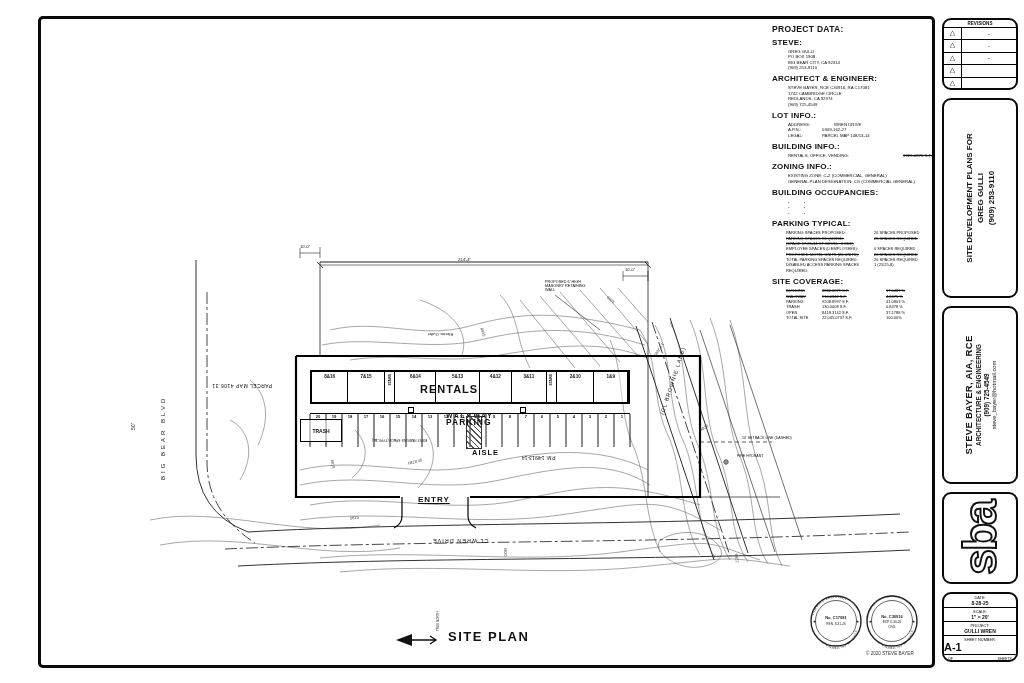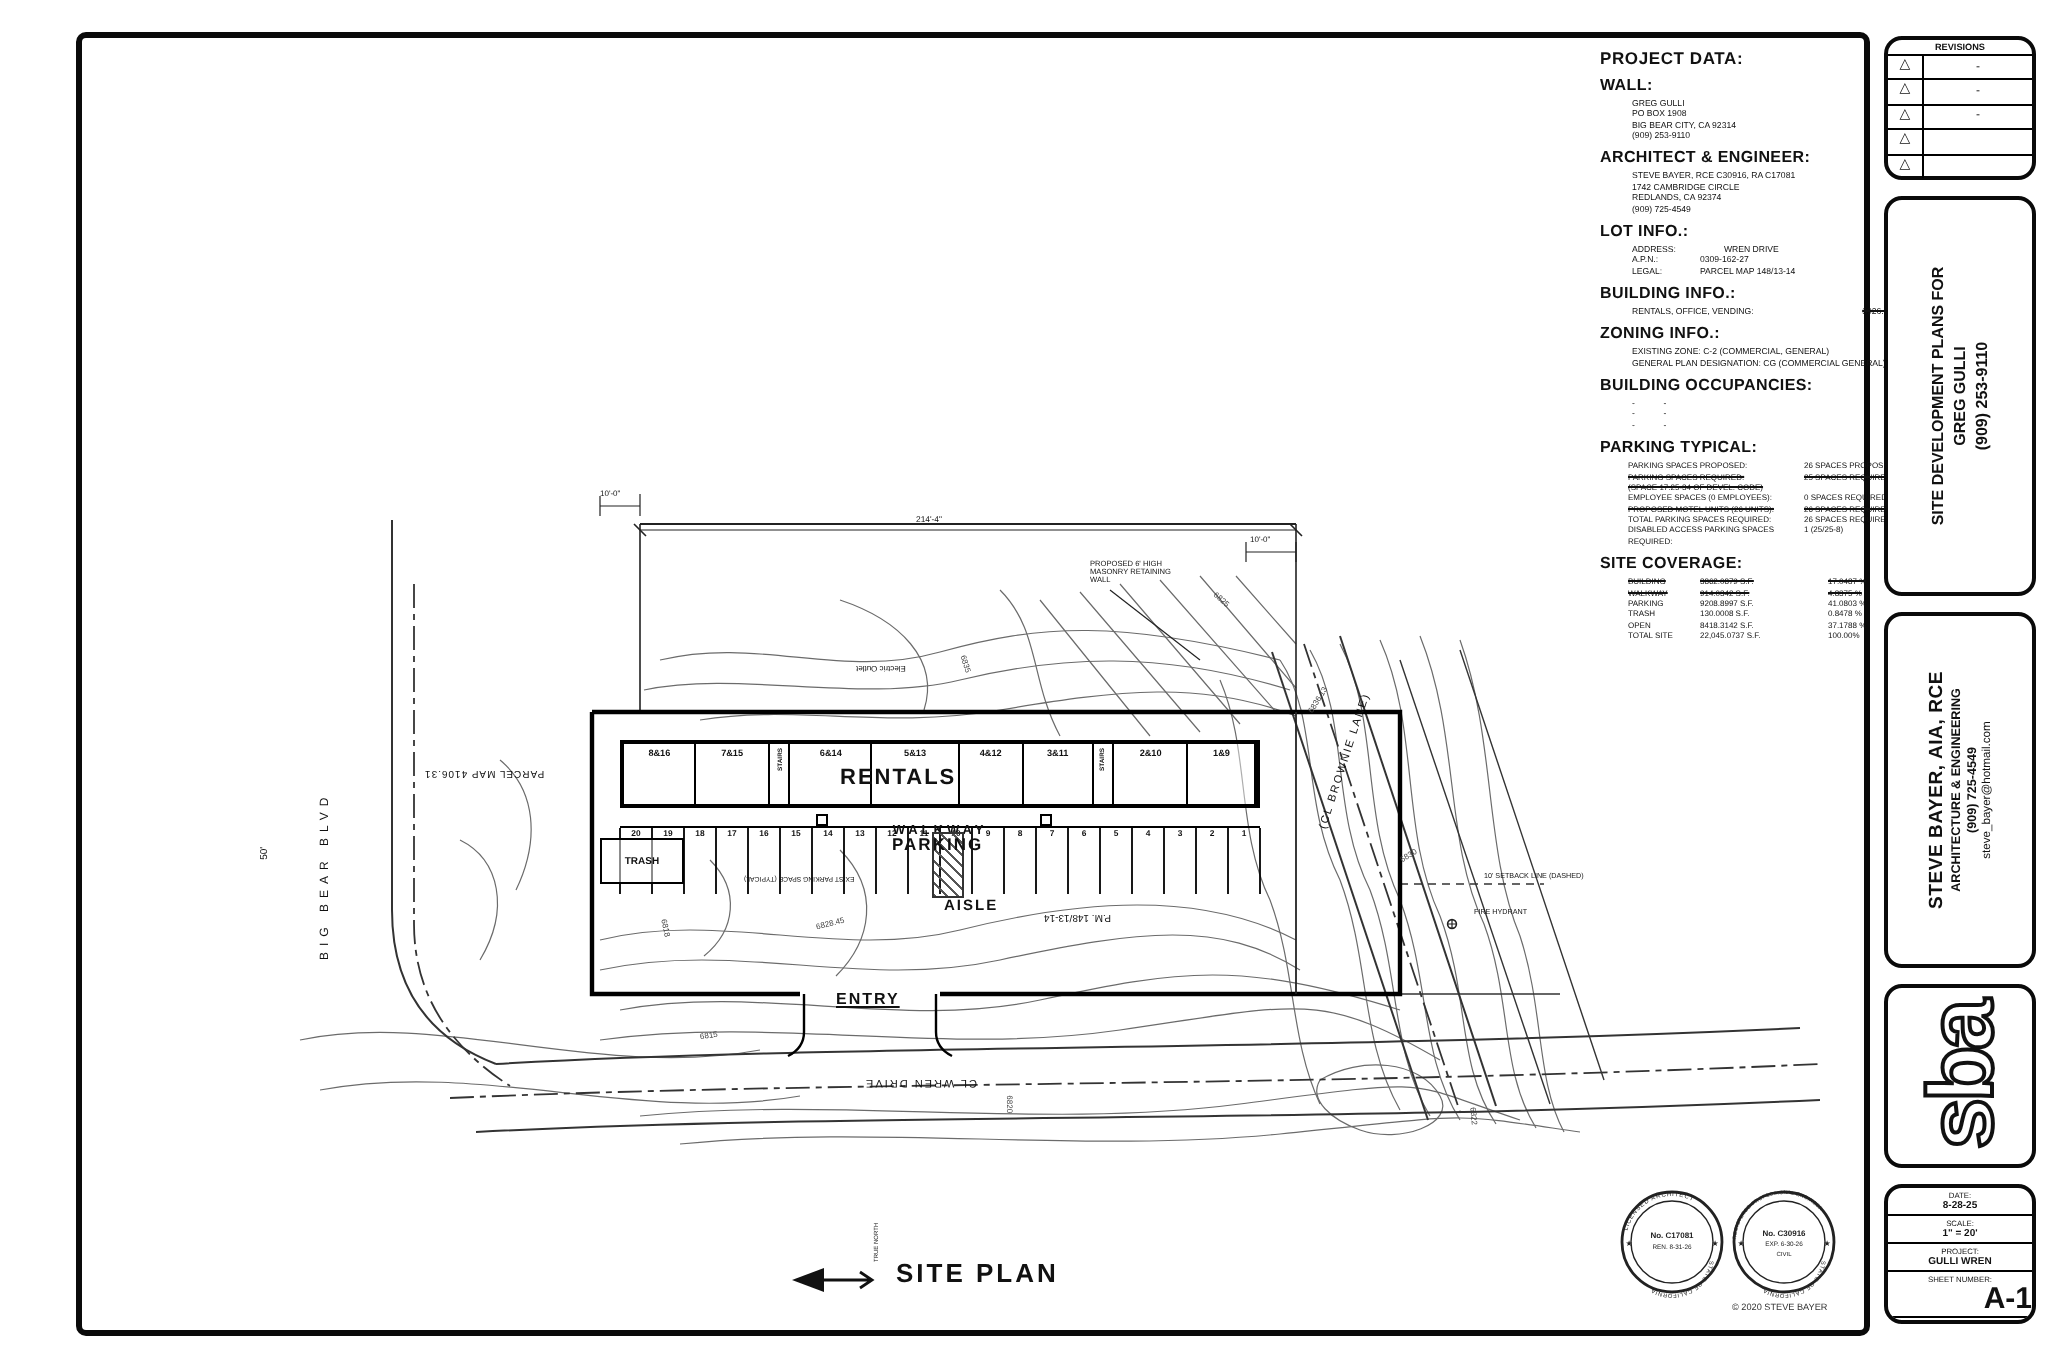--- a/index.html
+++ b/index.html
@@ -6,21 +6,21 @@
   .sheet{position:relative;width:1024px;height:683px;background:#ffffff;outline:1px solid #999;
          font-family:"Liberation Sans",sans-serif;color:#111;overflow:hidden;}
   .frame{position:absolute;left:38px;top:16px;width:891px;height:646px;border:3px solid #0a0a0a;
          border-radius:5px;pointer-events:none;z-index:3;}
   .plan-svg{position:absolute;left:0;top:0;z-index:1;}
   .lbl{position:absolute;white-space:nowrap;z-index:4;line-height:1.05;}
   .b{font-weight:bold;}
   .strike{text-decoration:line-through;}
   .pre{white-space:pre;}
   
-  .pdata{position:absolute;left:772px;top:24px;width:160px;z-index:4;margin-left:28px;}
+  .pdata{position:absolute;left:772px;top:24px;width:160px;z-index:4;}
   .pdata h1{font-size:8.5px;margin:0 0 2px 0;letter-spacing:.3px;}
   .pdata h2{font-size:8px;margin:4px 0 2px 0;letter-spacing:.2px;}
   .pdata .body{margin:0 0 2px 16px;font-size:4.3px;}
   .pdata .body div{line-height:1.25;}
   .kv{display:flex;font-size:4.3px;line-height:1.3;}
   .kv .k{width:34px;}
   .prow{display:flex;font-size:4px;line-height:1.35;margin-left:14px;}
   .prow .pl{flex:1;}
   .prow .pv{width:58px;}
   .crow{display:flex;font-size:4px;line-height:1.35;margin-left:14px;}
@@ -65,21 +65,21 @@
   .firm .f2{font-size:6.3px;font-weight:bold;margin-top:1px;}
   .firm .f3{font-size:6.3px;font-weight:bold;margin-top:1px;}
   .firm .f4{font-size:5.8px;margin-top:1px;}
   .logo{left:942px;top:492px;width:76px;height:92px;}
   .logo .rot{font-size:46px;font-weight:bold;letter-spacing:-2px;color:#fff;
              -webkit-text-stroke:2px #111;text-stroke:2px #111;}
   .info{left:942px;top:592px;width:76px;height:70px;overflow:hidden;}
   .info .ilab{font-size:3.9px;text-align:center;border-top:1px solid #000;padding-top:1px;}
   .info .ilab:first-child{border-top:none;}
   .info .ival{font-size:5px;font-weight:bold;text-align:center;padding-bottom:1px;}
-  .info .sheetnum{font-size:15px;font-weight:bold;text-align:right;line-height:1;}
+  .info .sheetnum{font-size:11px;font-weight:bold;text-align:left;line-height:1;}
   .info .of{display:flex;justify-content:space-between;font-size:3.6px;padding:2px 4px 0 4px;border-top:1px solid #000;margin-top:1px;}
 </style>
 </head>
 <body>
 
 <div class="sheet">
 
   <svg class="plan-svg" width="1024" height="683" viewBox="0 0 1024 683">
     <defs>
       <path id="a1t" d="M813 621 A23 23 0 0 1 859 621"></path>
@@ -178,21 +178,21 @@
         <text x="913.5" y="623" font-size="4" text-anchor="middle">★</text>
       </g>
     </g>
   </svg>
 
   <div class="frame"></div>
 
   <div class="pdata">
     <h1>PROJECT DATA:</h1>
 
-    <h2>WALL:</h2>
+    <h2>STEVE:</h2>
     <div class="body">
       <div>GREG GULLI</div>
       <div>PO BOX 1908</div>
       <div>BIG BEAR CITY, CA 92314</div>
       <div>(909) 253-9110</div>
     </div>
 
     <h2>ARCHITECT &amp; ENGINEER:</h2>
     <div class="body">
       <div>STEVE BAYER, RCE C30916, RA C17081</div>

